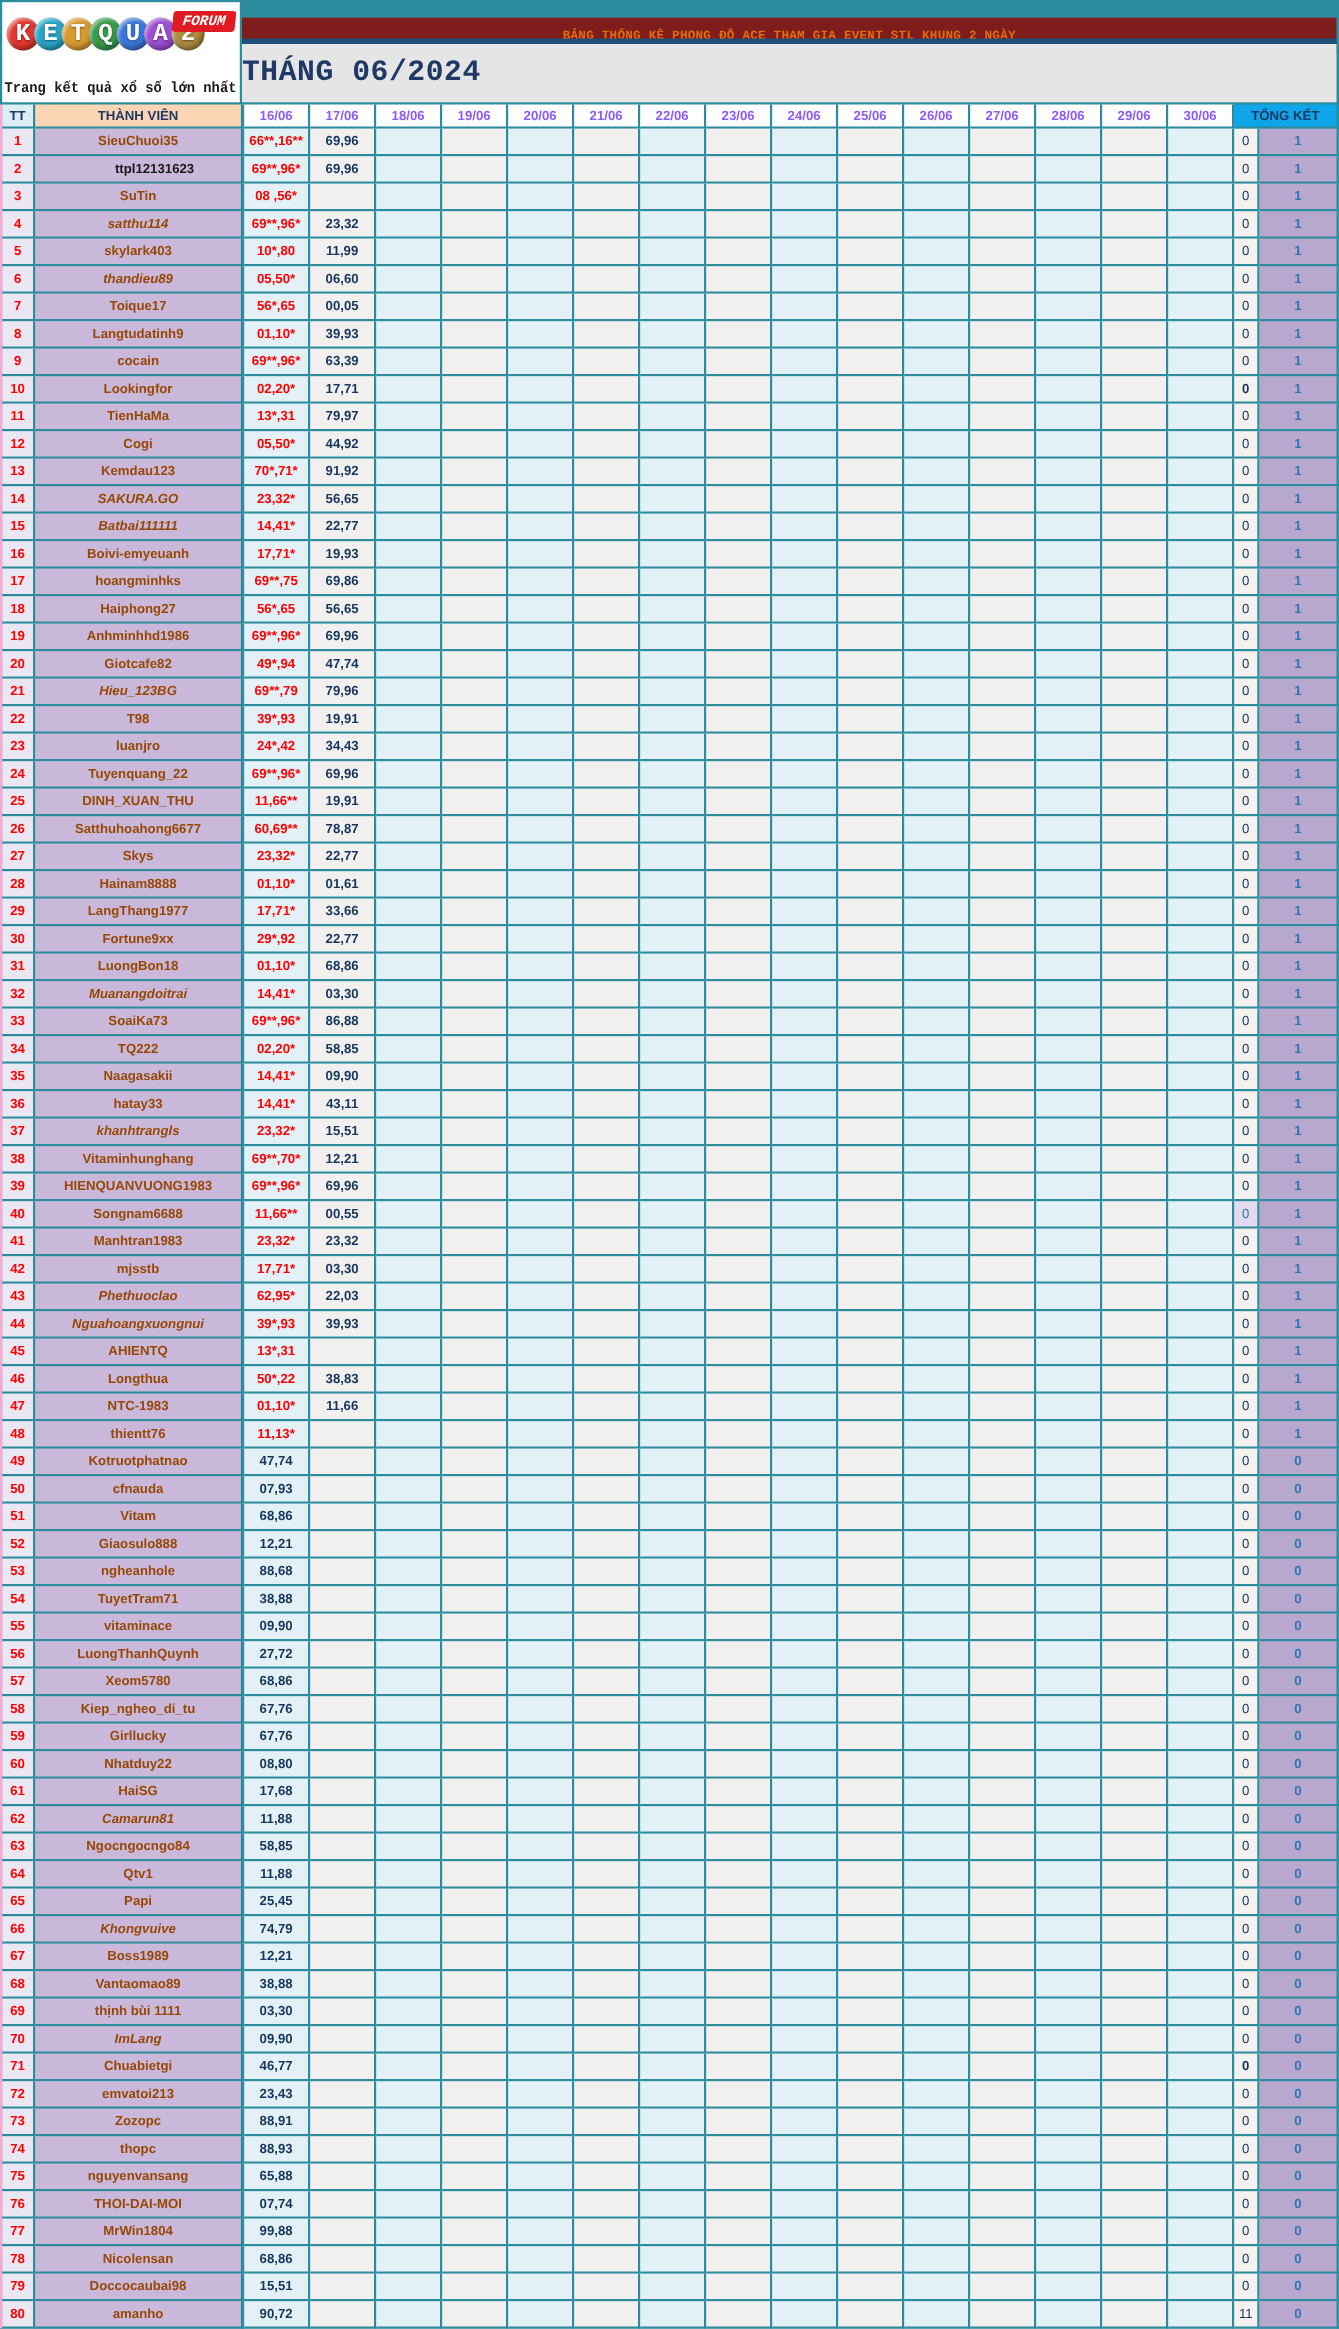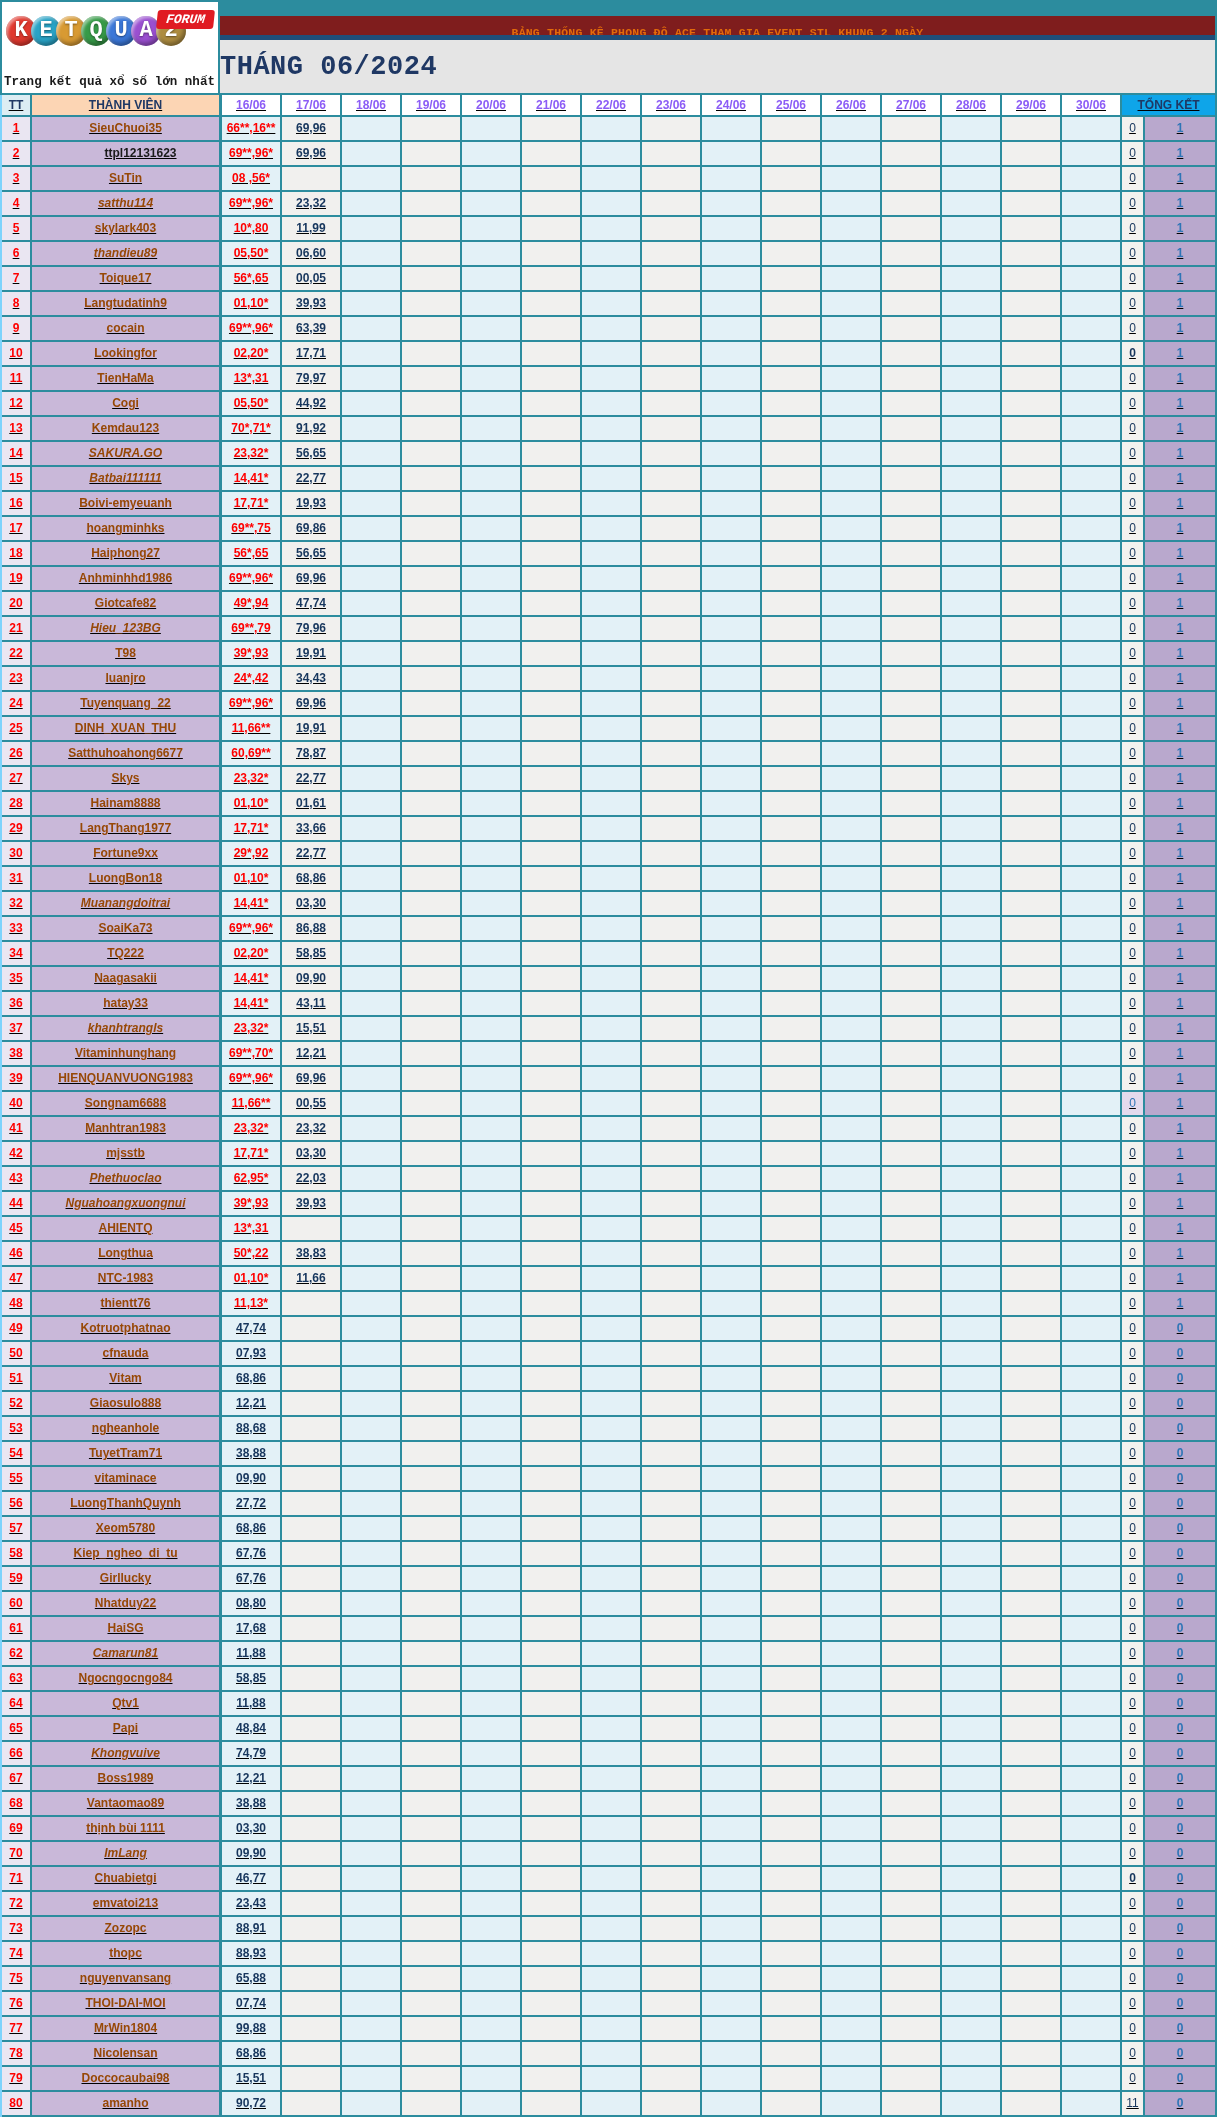--- a/index.html
+++ b/index.html
@@ -18,21 +18,21 @@
     white-space:nowrap;transform:scaleX(.93);transform-origin:left;}
   #banner{position:absolute;left:220px;top:16px;width:995px;height:33px;background:#7f1d1d;
     display:flex;align-items:center;justify-content:center;}
   #banner-text{color:#e26b0a;font-weight:bold;font-size:11.5px;letter-spacing:.2px;}
   #rule{position:absolute;left:220px;top:35px;width:995px;height:5px;background:#1f4e79;}
   #title-area{position:absolute;left:220px;top:40px;width:995px;height:53px;background:#e5e5e5;
     display:flex;align-items:center;}
   #title-text{color:#1f3864;font-weight:bold;font-size:27px;letter-spacing:.5px;}
 
   
-  #grid{position:relative;width:1215px;border-left:2px solid #7dd3fc;text-decoration:underline;}
+  #grid{position:relative;width:1215px;border-left:2px solid #f9a8d4;}
   .row{display:flex;height:25px;}
   .hrow{display:flex;height:22px;}
   .cell{box-sizing:border-box;border-right:2px solid #2c8c9e;border-bottom:2px solid #2c8c9e;
     overflow:hidden;text-align:center;font-size:12px;font-weight:bold;line-height:23px;white-space:nowrap;}
   .hrow .cell{line-height:20px;}
   .c-tt{width:30px;background:#eae6f2;color:#ff0000;}
   .c-name{width:190px;background:#c9b8d9;color:#974806;border-right-width:3px;}
   .c-name.it{font-style:italic;}
   .c-name.dark{color:#1a1a1a;padding-left:30px;}
   .c-date{width:60px;}
@@ -1433,21 +1433,21 @@
           <div class="cell c-date stripe-b"></div>
           <div class="cell c-date stripe-a"></div>
           <div class="cell c-date stripe-b"></div>
           <div class="cell c-date stripe-a"></div>
           <div class="cell c-t0">0</div>
           <div class="cell c-t1">0</div>
         </div>
         <div class="row">
           <div class="cell c-tt">65</div>
           <div class="cell c-name">Papi</div>
-          <div class="cell c-date stripe-a navy">48,84</div>
+          <div class="cell c-date stripe-a navy">25,45</div>
           <div class="cell c-date stripe-b navy"></div>
           <div class="cell c-date stripe-a"></div>
           <div class="cell c-date stripe-b"></div>
           <div class="cell c-date stripe-a"></div>
           <div class="cell c-date stripe-b"></div>
           <div class="cell c-date stripe-a"></div>
           <div class="cell c-date stripe-b"></div>
           <div class="cell c-date stripe-a"></div>
           <div class="cell c-date stripe-b"></div>
           <div class="cell c-date stripe-a"></div>

